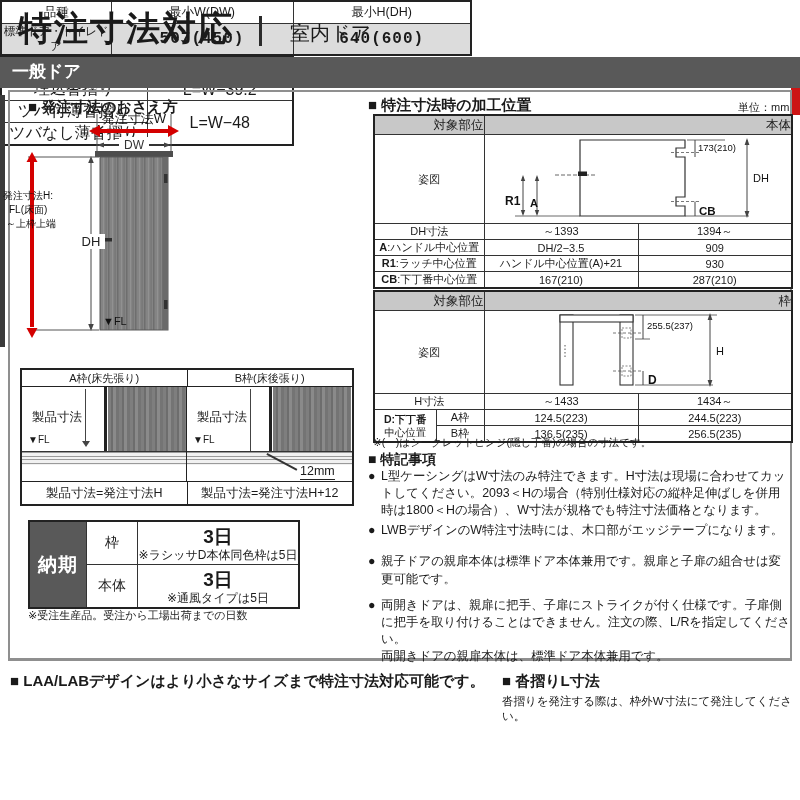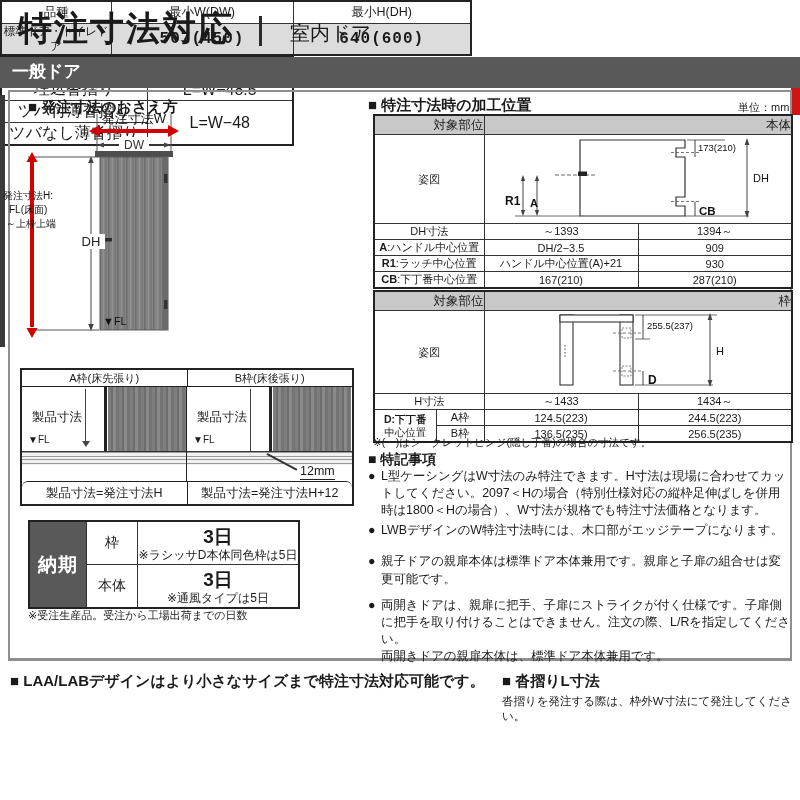--- a/index.html
+++ b/index.html
@@ -46,21 +46,21 @@
   .jamb{position:absolute;left:82px;top:0;width:3px;height:64px;background:#222;}
   .pd-label{position:absolute;left:10px;top:22px;font-size:12.5px;}
   .fl-label{position:absolute;left:6px;top:47px;font-size:10px;}
   .varrow{position:absolute;left:63px;top:2px;width:1.2px;background:#444;}
   .varrow::after{content:"";position:absolute;bottom:-6px;left:-3.4px;border:4px solid transparent;border-top:6px solid #444;}
   .floor{position:absolute;left:0;top:64px;width:100%;height:13px;border-top:1.4px solid #333;
          background:repeating-linear-gradient(180deg,#9a9a9a 0 1px,#f1f1f1 1px 3.5px);}
   .dash-g{position:absolute;left:55px;top:64px;width:10px;height:12px;border-left:1px dashed #555;border-right:1px dashed #555;}
   .mm12{position:absolute;left:278px;top:78px;font-size:12.5px;border-bottom:1.5px solid #222;line-height:1.1;}
   .leader{position:absolute;left:243px;top:74px;width:34px;height:1.5px;background:#333;transform:rotate(28deg);}
-  .fc-foot{display:flex;height:22px;border-top:1.5px solid #222;border-radius:6px;}
+  .fc-foot{display:flex;height:22px;border-top:1.5px solid #222;}
   .fc-foot div{width:50%;text-align:center;font-size:12.5px;line-height:22px;}
   .fc-foot div:first-child{border-right:1px solid #222;}
   
   .nk{left:28px;top:520px;border:2px solid #222;}
   .nk td{border:1px solid #333;text-align:center;padding:0;}
   .nk .nk-title{width:56px;background:#595959;color:#fff;font-weight:bold;font-size:19px;letter-spacing:1px;}
   .nk .part{width:50px;font-size:14px;}
   .nk .val{width:160px;height:42px;}
   .nk .days{font-size:19px;font-weight:bold;line-height:1.1;padding-top:3px;}
   .nk .dnote{font-size:12px;line-height:1.2;}
@@ -315,21 +315,21 @@
       <td>256.5(235)</td>
     </tr>
   </tbody>
     </table>
   <div class="abs note-sm" style="left:373px;top:436px;">※(　)はシークレットヒンジ(隠し丁番)の場合の寸法です。</div>
 
   <div class="abs" style="left:368px;top:451px;font-size:14px;font-weight:bold;">■ 特記事項</div>
   <div class="abs bullets">
     <div class="bul mb2">
       <span class="mk">●</span>
-      <span class="tx">L型ケーシングはW寸法のみ特注できます。H寸法は現場に合わせてカットしてください。2097＜Hの場合（特別仕様対応の縦枠足伸ばしを併用時は1800＜Hの場合）、W寸法が規格でも特注寸法価格となります。</span>
+      <span class="tx">L型ケーシングはW寸法のみ特注できます。H寸法は現場に合わせてカットしてください。2093＜Hの場合（特別仕様対応の縦枠足伸ばしを併用時は1800＜Hの場合）、W寸法が規格でも特注寸法価格となります。</span>
     </div>
     <div class="bul mb14">
       <span class="mk">●</span>
       <span class="tx">LWBデザインのW特注寸法時には、木口部がエッジテープになります。</span>
     </div>
     <div class="bul mb8">
       <span class="mk">●</span>
       <span class="tx">親子ドアの親扉本体は標準ドア本体兼用です。親扉と子扉の組合せは変更可能です。</span>
     </div>
     <div class="bul">
@@ -367,21 +367,21 @@
         <col style="width:146px">
         <col style="width:146px">
       </colgroup>
     <tbody>
         <tr class="h">
       <td>種類</td>
       <td>算出式</td>
     </tr>
     <tr>
       <td>埋込沓摺り</td>
-      <td>L=W−48.5</td>
+      <td>L=W−39.2</td>
     </tr>
     <tr>
       <td>ツバ付薄沓摺り</td>
       <td rowspan="2">L=W−48</td>
     </tr>
     <tr>
       <td>ツバなし薄沓摺り</td>
     </tr>
   </tbody>
     </table>

